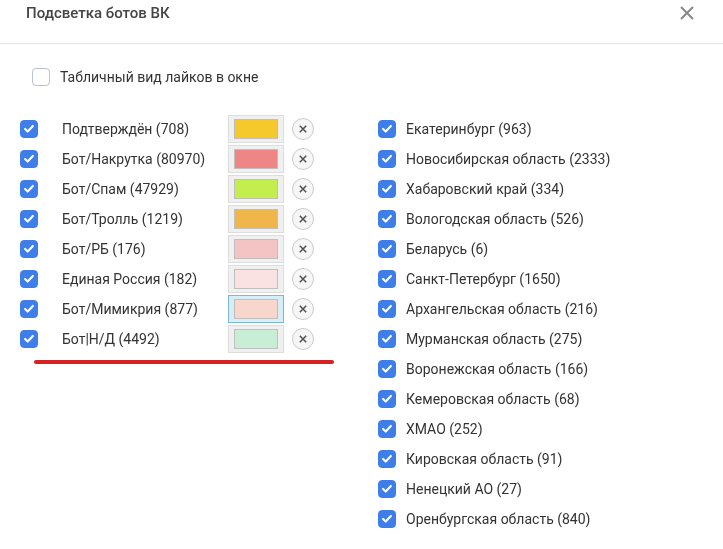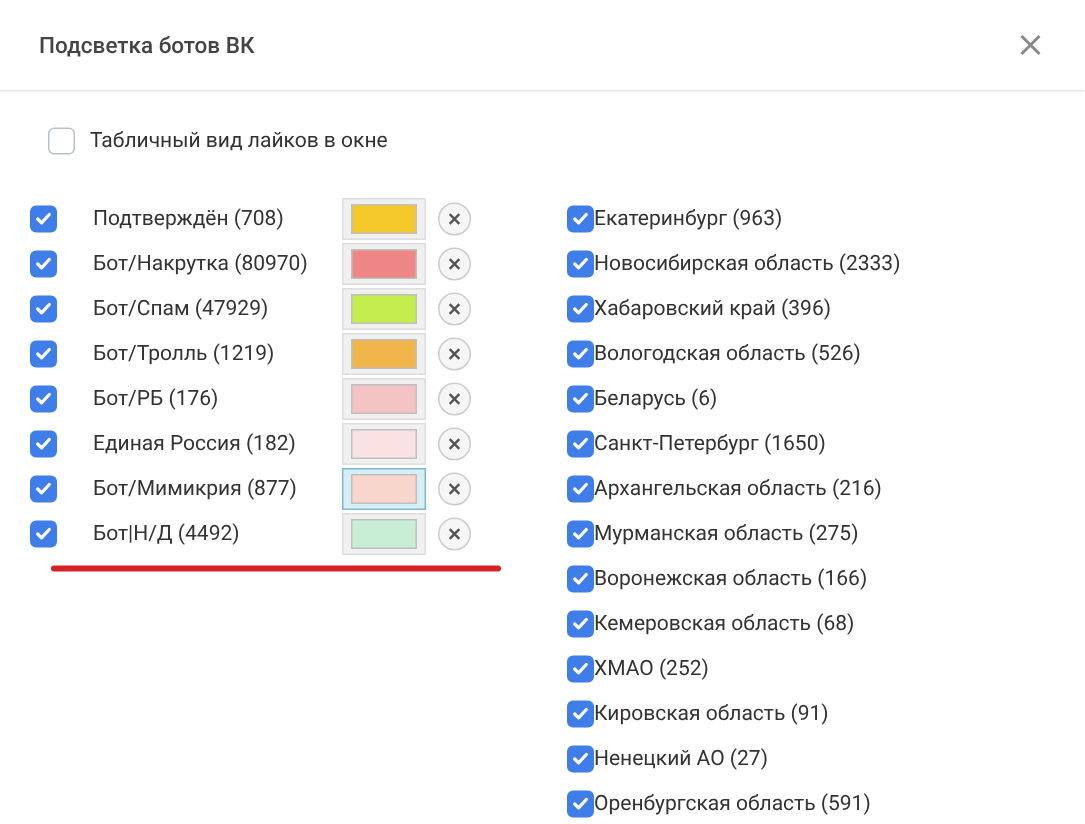--- a/index.html
+++ b/index.html
@@ -10,21 +10,21 @@
       background: #fff;
       width: 723px;
       height: 549px;
       overflow: hidden;
       position: relative;
     }
     .header {
       display: flex;
       justify-content: space-between;
       align-items: center;
-      padding: 20px 26px 20px 26px;
+      padding: 3px 26px 20px 26px;
       border-bottom: 1px solid #e6e6e6;
     }
     .header-title {
       font-size: 15px;
       color: #444;
       font-weight: 500;
     }
     .close-btn {
       width: 20px;
       height: 20px;
@@ -130,20 +130,21 @@
       align-items: center;
       justify-content: center;
       cursor: pointer;
       font-size: 10px;
       color: #555;
     }
     .clear-btn svg { width: 8px; height: 8px; stroke: #555; stroke-width: 2; }
     .region-row {
       display: flex;
       align-items: center;
+      gap: 10px;
       height: 30px;
     }
     .underline {
       position: absolute;
       left: 14px;
       top: 246px;
       width: 300px;
       height: 4px;
       background: #d62222;
       border-radius: 2px;
@@ -339,21 +340,21 @@
             </svg>
           </div>
           <span class="cat-label">Новосибирская область (2333)</span>
         </div>
         <div class="region-row">
           <div class="checkbox checked">
             <svg viewBox="0 0 14 14">
               <path d="M2.5 7 L5.5 10 L11.5 3.5"></path>
             </svg>
           </div>
-          <span class="cat-label">Хабаровский край (396)</span>
+          <span class="cat-label">Хабаровский край (334)</span>
         </div>
         <div class="region-row">
           <div class="checkbox checked">
             <svg viewBox="0 0 14 14">
               <path d="M2.5 7 L5.5 10 L11.5 3.5"></path>
             </svg>
           </div>
           <span class="cat-label">Вологодская область (526)</span>
         </div>
         <div class="region-row">
@@ -427,19 +428,19 @@
             </svg>
           </div>
           <span class="cat-label">Ненецкий АО (27)</span>
         </div>
         <div class="region-row">
           <div class="checkbox checked">
             <svg viewBox="0 0 14 14">
               <path d="M2.5 7 L5.5 10 L11.5 3.5"></path>
             </svg>
           </div>
-          <span class="cat-label">Оренбургская область (591)</span>
+          <span class="cat-label">Оренбургская область (840)</span>
         </div>
       </div>
   </div>
 </div>
 
 <div class="scrollbar"></div>
 
 </body></html>

